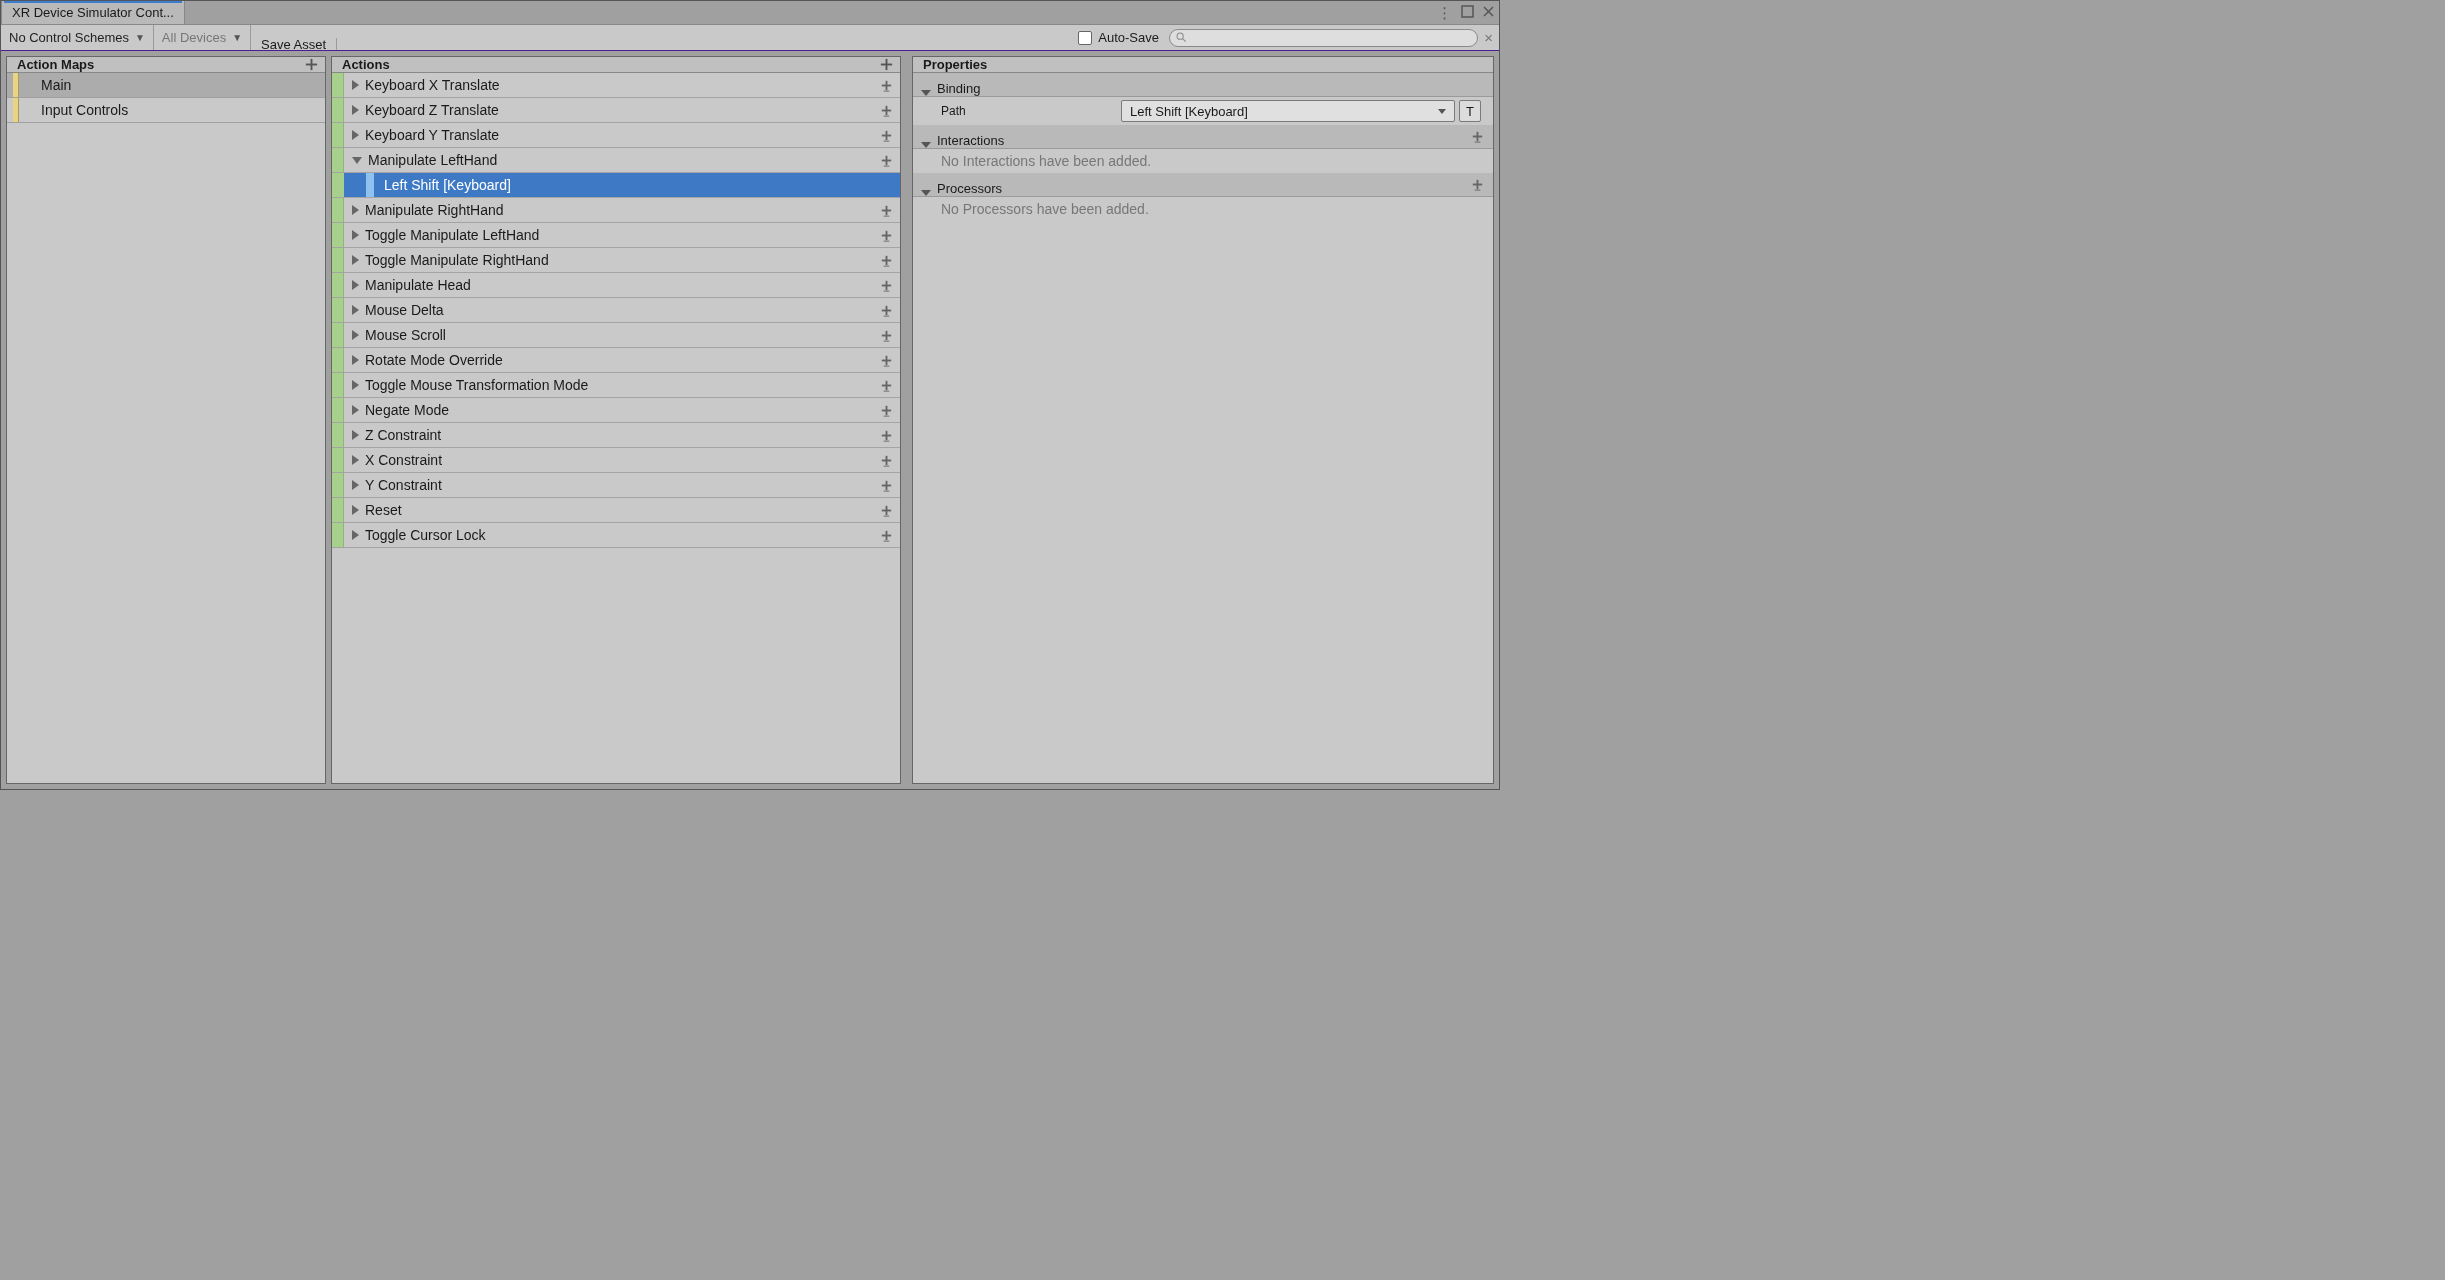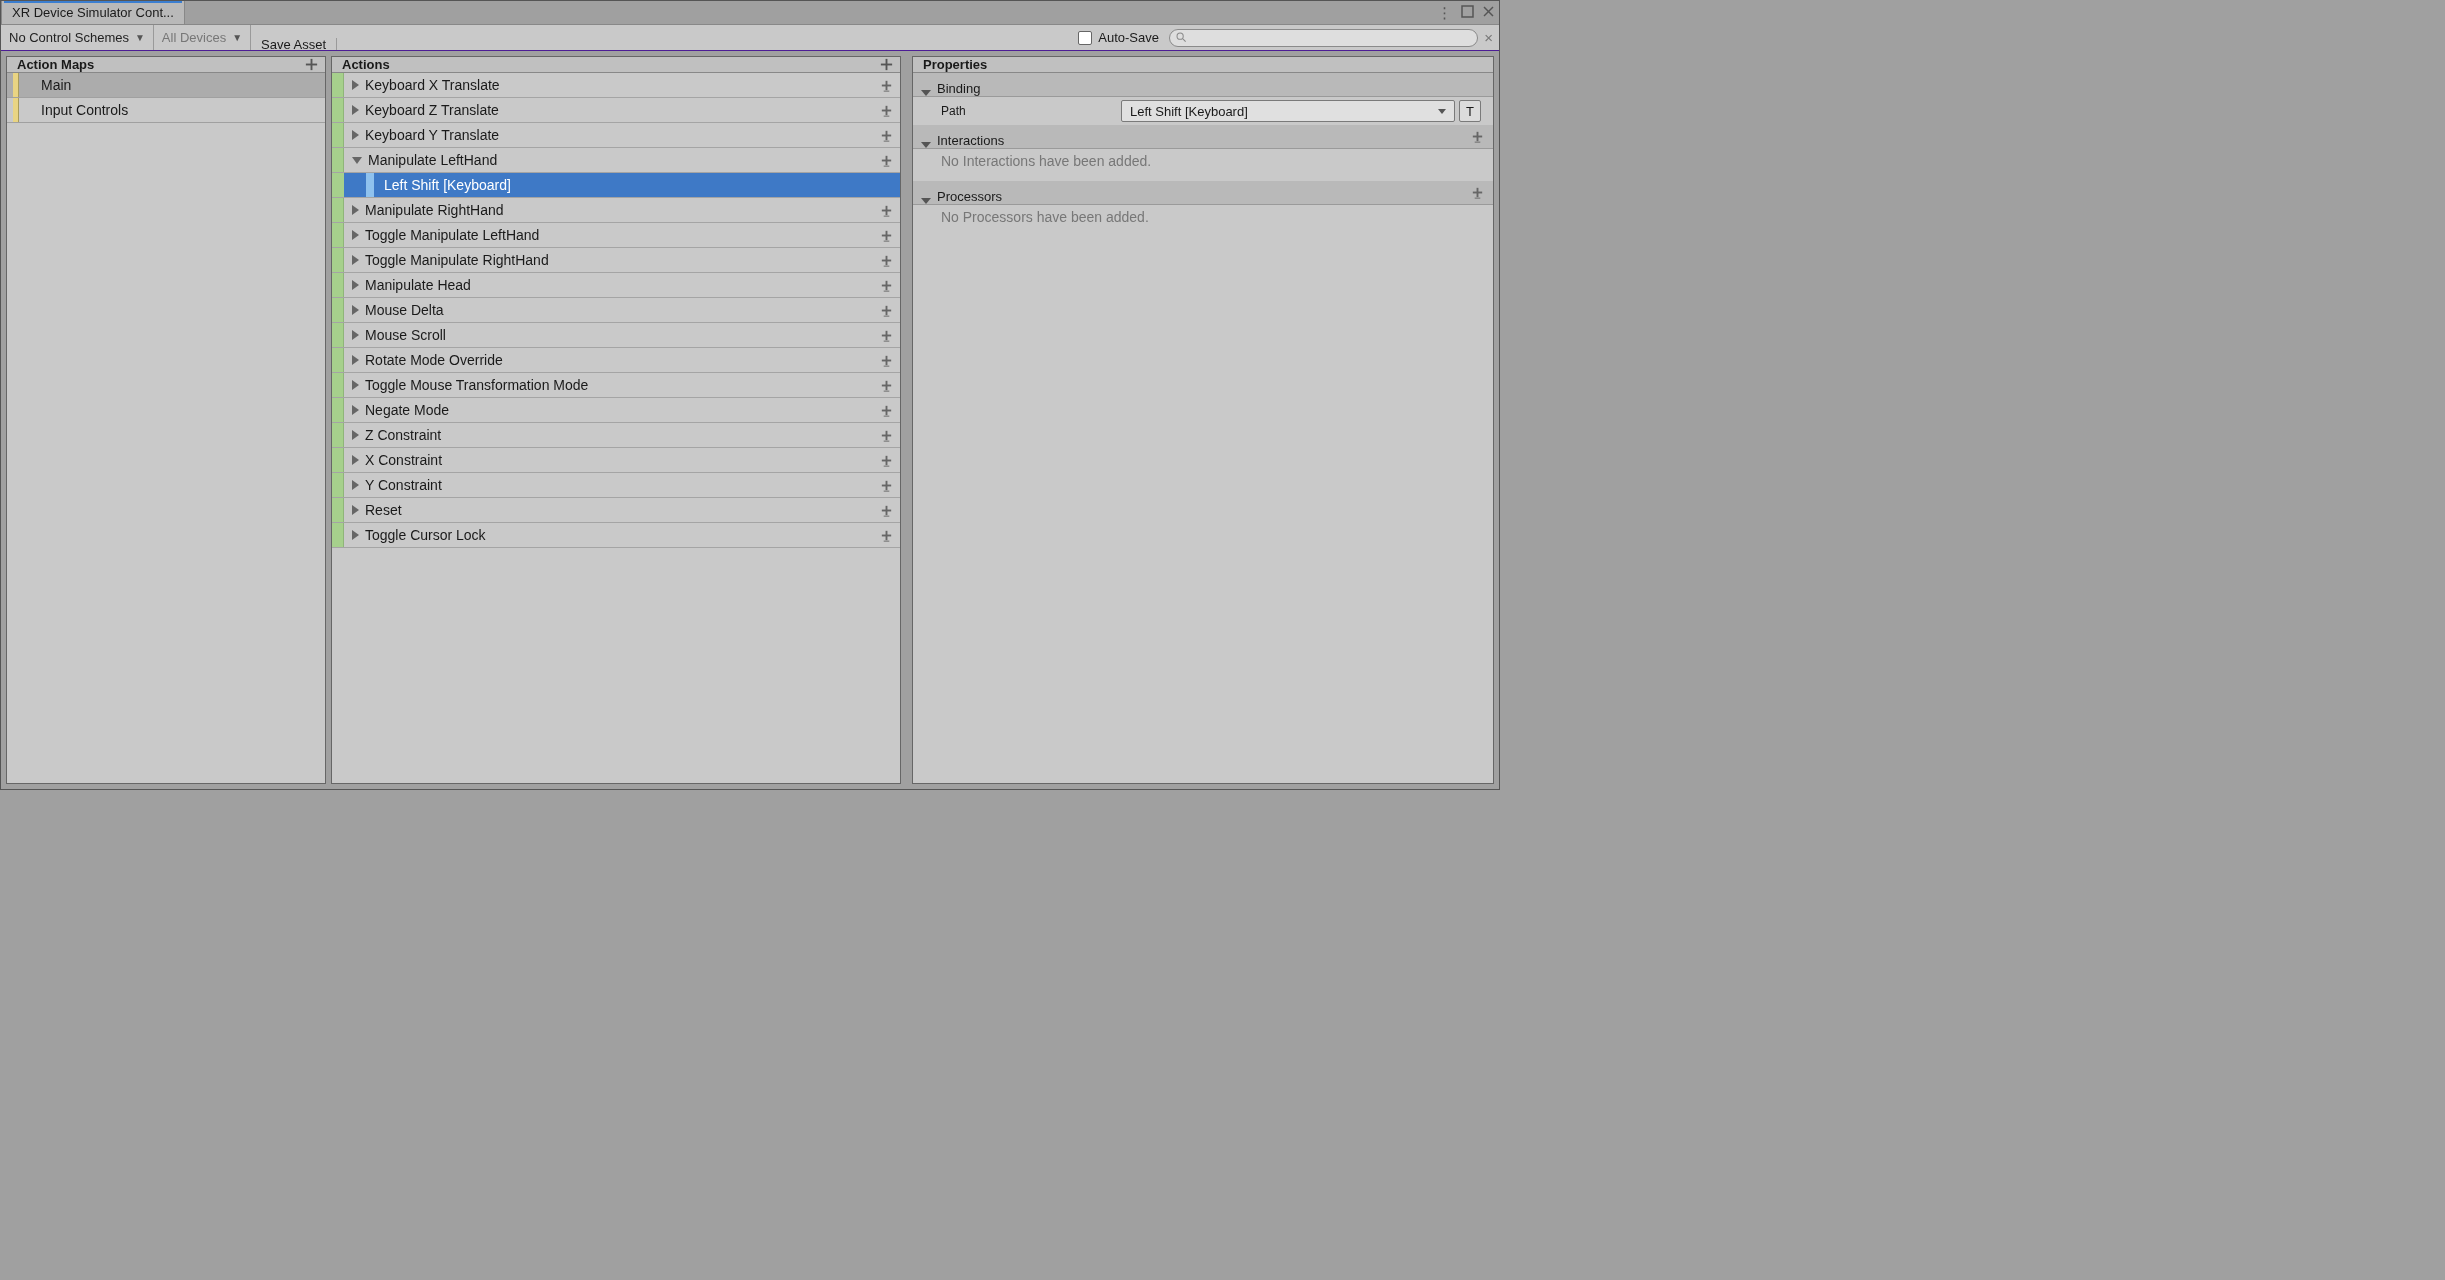--- a/index.html
+++ b/index.html
@@ -254,21 +254,21 @@
   }
   .proprow .tbtn {
     width:22px;height:22px;
     background:#dcdcdc;
     border:1px solid #7a7a7a;
     border-radius:2px;
     display:flex; align-items:center; justify-content:center;
     cursor:pointer;
   }
   .emptymsg {
-    padding:4px 12px 12px 28px;
+    padding:4px 12px 4px 28px;
     color:#777;
     font-size:14px;
   }
 </style>
 </head>
 <body>
 
 <div class="root">
 
   <div class="tabstrip">

